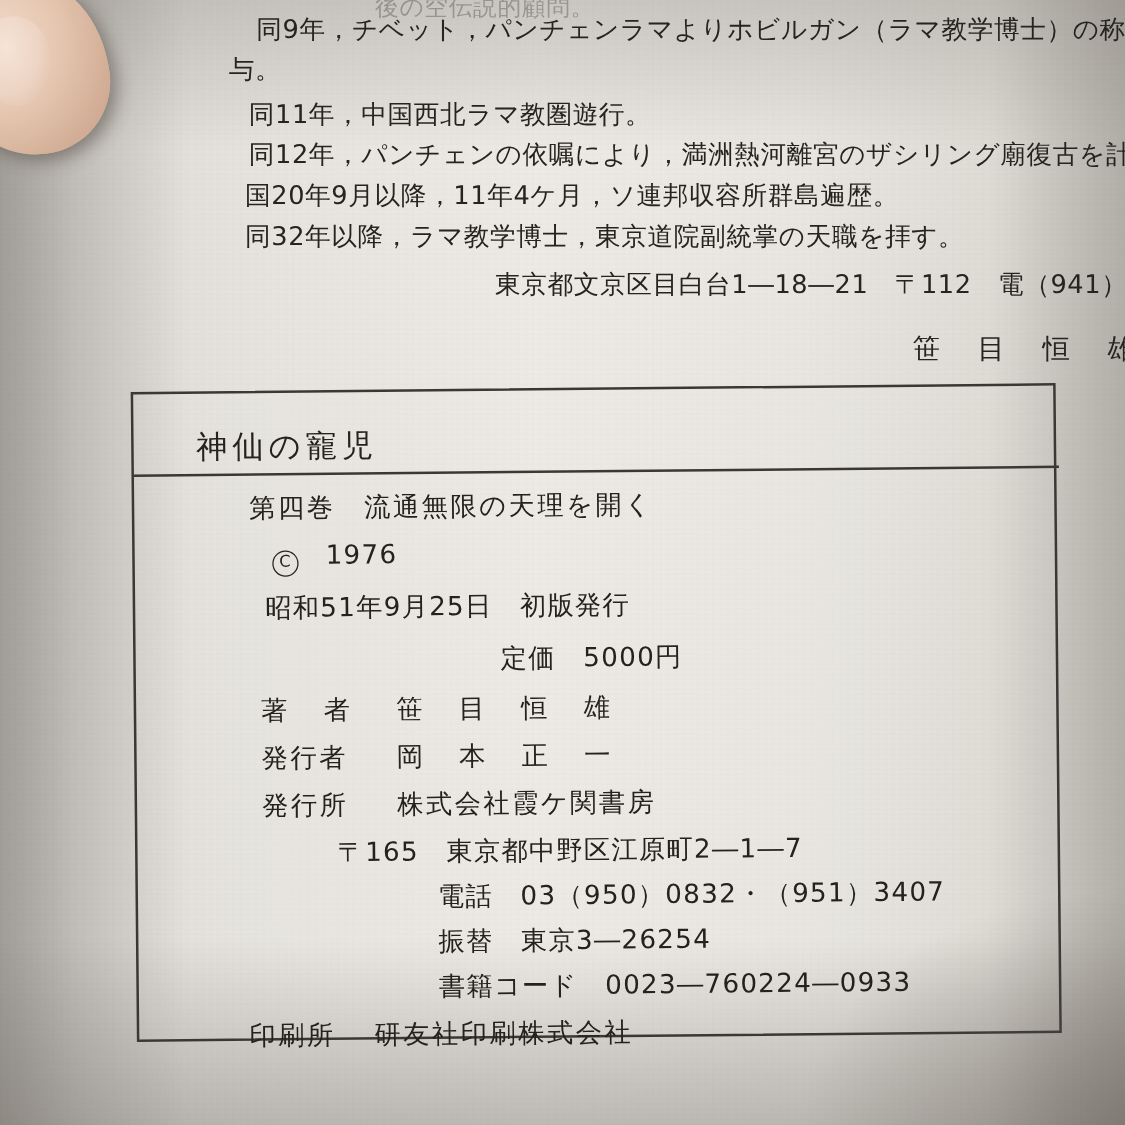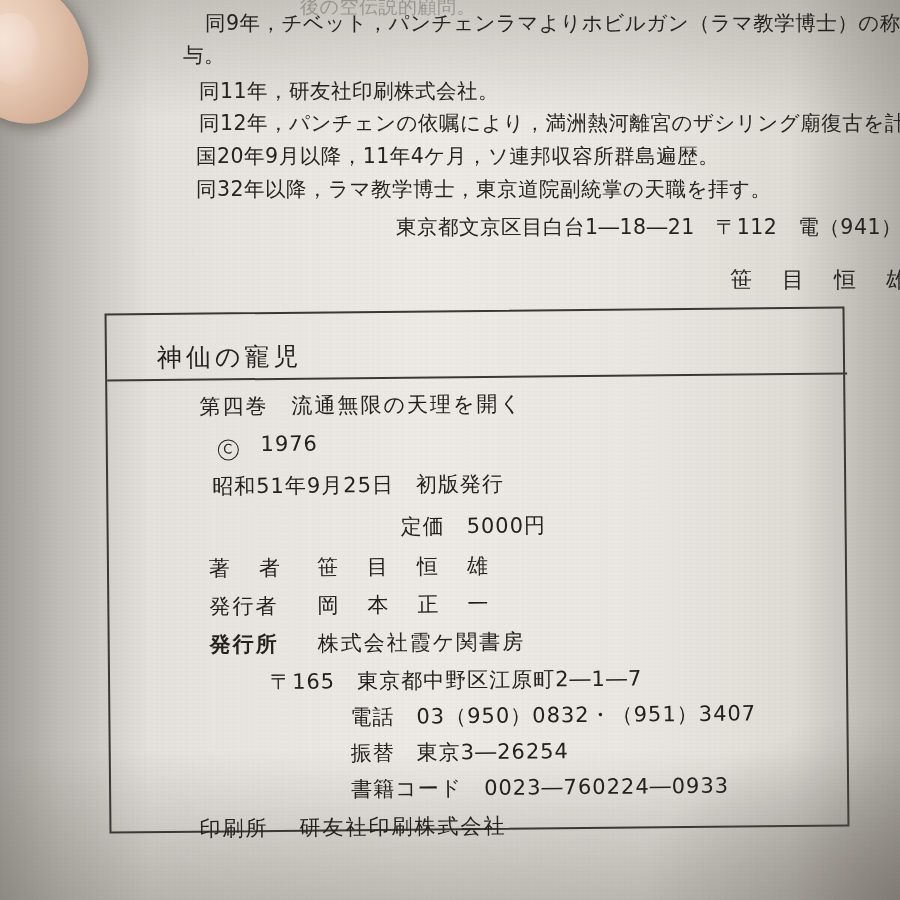--- a/index.html
+++ b/index.html
@@ -187,21 +187,21 @@
   <div class="paper-shadow-top"></div>
   <div class="paper-shadow-left"></div>
   <div class="paper-shadow-right"></div>
   <div class="paper-shadow-bottom"></div>
 
   <div class="upper jp">
     <div class="line faint" style="left:300px; top:-4px; font-size:19px;">後の空伝説的顧問。</div>
 
     <div class="line" style="left:205px; top:12px;">同9年，チベット，パンチェンラマよりホビルガン（ラマ教学博士）の称号授</div>
     <div class="line" style="left:183px; top:44px;">与。</div>
-    <div class="line" style="left:199px; top:80px;">同11年，研友社印刷株式会社。</div>
+    <div class="line" style="left:199px; top:80px;">同11年，中国西北ラマ教圏遊行。</div>
     <div class="line" style="left:199px; top:112px;">同12年，パンチェンの依嘱により，満洲熱河離宮のザシリング廟復古を計る。</div>
     <div class="line" style="left:196px; top:145px;text-align:center;">国20年9月以降，11年4ケ月，ソ連邦収容所群島遍歴。</div>
     <div class="line" style="left:196px; top:178px;">同32年以降，ラマ教学博士，東京道院副統掌の天職を拝す。</div>
 
     <div class="line" style="left:396px; top:216px;">東京都文京区目白台1―18―21　〒112　電（941）0251</div>
     <div class="line sp4" style="left:730px; top:268px; font-size:22px;">笹　目　恒　雄</div>
   </div>
 
   <div class="colophon">
     <div class="colophon-inner">
@@ -219,21 +219,21 @@
       <div class="c-line" style="left:104px; top:158px;">昭和51年9月25日　初版発行</div>
 
       <div class="c-line" style="left:292px; top:200px;">定価　5000円</div>
 
       <div class="c-line sp4" style="left:100px; top:240px;">著　者</div>
       <div class="c-line sp4" style="left:208px; top:240px;">笹　目　恒　雄</div>
 
       <div class="c-line sp2" style="left:100px; top:278px;font-family:Liberation Mono, monospace;">発行者</div>
       <div class="c-line sp4" style="left:208px; top:278px;">岡　本　正　一</div>
 
-      <div class="c-line sp2" style="left:100px; top:316px;font-weight:bold;">発行所</div>
+      <div class="c-line sp2" style="left:100px; top:316px;">発行所</div>
       <div class="c-line sp2" style="left:208px; top:316px;">株式会社霞ケ関書房</div>
 
       <div class="c-line" style="left:160px; top:354px;">〒165　東京都中野区江原町2―1―7</div>
       <div class="c-line" style="left:240px; top:390px;">電話　03（950）0832・（951）3407</div>
       <div class="c-line" style="left:240px; top:426px;">振替　東京3―26254</div>
       <div class="c-line" style="left:240px; top:462px;">書籍コード　0023―760224―0933</div>
 
       <div class="c-line sp2" style="left:88px; top:500px;">印刷所</div>
       <div class="c-line sp2" style="left:188px; top:500px;">研友社印刷株式会社</div>
     </div>

